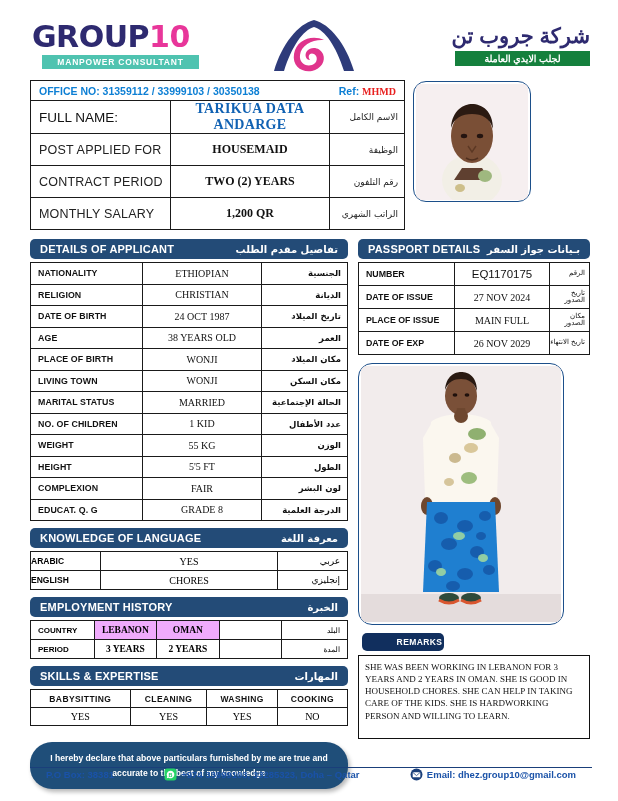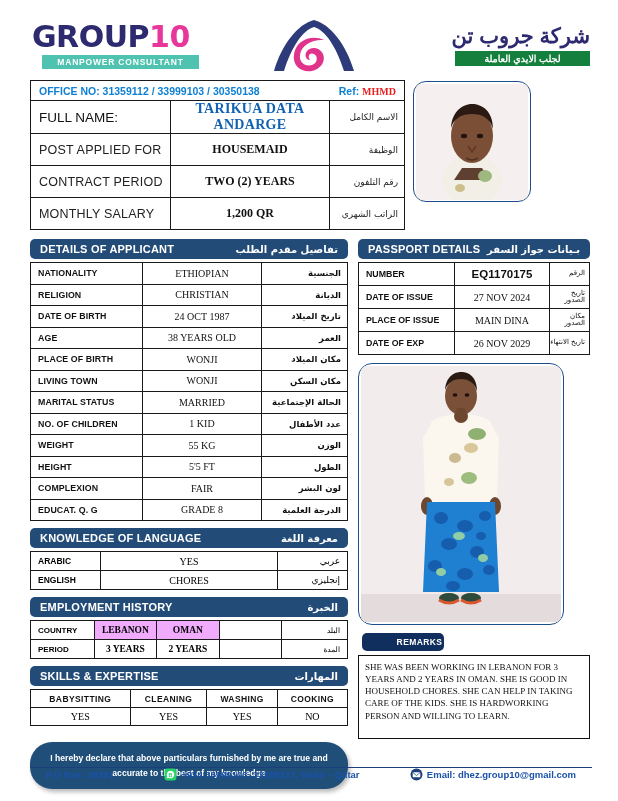--- a/index.html
+++ b/index.html
@@ -94,35 +94,35 @@
   .dtl .k { width: 112px; padding-left: 7px; font-size: 8.8px; font-weight: bold; color: #111; letter-spacing: 0.1px; }
   .dtl .v { text-align: center; font-family: "Liberation Serif", serif; font-size: 10px; color: #111; }
   .dtl .a { width: 86px; text-align: right; padding-right: 6px; direction: rtl;
             font-family: "DejaVu Sans", sans-serif; font-size: 8.5px; font-weight: bold; color: #111; }
 
   
   .pp { width: 100%; border-collapse: collapse; border: 1.3px solid #1a1a1a; }
   .pp td { border: 1px solid #1a1a1a; height: 23px; }
   .pp .k { width: 96px; padding-left: 7px; font-size: 8.8px; font-weight: bold; color: #111; }
   .pp .v { text-align: center; font-family: "Liberation Serif", serif; font-size: 10px; color: #111; }
-  .pp .v.big { font-family: "Liberation Sans", sans-serif; font-weight: bold; font-size: 11.5px; }
+  .pp .v.big { font-family: "Liberation Sans", sans-serif; font-weight: normal; font-size: 11.5px; }
   .pp .a { width: 40px; text-align: right; padding-right: 4px; direction: rtl;
            font-family: "DejaVu Sans", sans-serif; font-size: 7px; color: #111; line-height: 1.05; }
 
   .photo-full {
     margin-top: 8px; width: 206px; height: 262px;
     border: 1.5px solid #1c4f8a; border-radius: 14px;
     overflow: hidden; background: #fff;
     display: flex; align-items: center; justify-content: center;
   }
 
   
   .lang { width: 100%; border-collapse: collapse; border: 1.3px solid #1a1a1a; }
   .lang td { border: 1px solid #1a1a1a; height: 19px; }
-  .lang .k { width: 70px; padding-left: 7px; font-size: 8.5px; font-weight: bold; }
+  .lang .k { width: 70px; padding-left: 0; font-size: 8.5px; font-weight: bold; }
   .lang .v { text-align: center; font-family: "Liberation Serif", serif; font-size: 10px; }
   .lang .a { width: 70px; text-align: right; padding-right: 7px; direction: rtl;
              font-family: "DejaVu Sans", sans-serif; font-size: 9px; }
 
   
   .emp { width: 100%; border-collapse: collapse; border: 1.3px solid #1a1a1a; }
   .emp td { border: 1px solid #1a1a1a; height: 19px; }
   .emp .k { width: 58px; padding-left: 7px; font-size: 8px; font-weight: bold; }
   .emp .v { text-align: center; font-family: "Liberation Serif", serif; font-weight: bold; font-size: 9.5px; width: 57px; }
   .emp .hl { background: #f0abfc; }
@@ -389,21 +389,21 @@
               <td class="v big">EQ1170175</td>
               <td class="a">الرقم</td>
             </tr>
         <tr>
               <td class="k">DATE OF ISSUE</td>
               <td class="v">27 NOV 2024</td>
               <td class="a">تاريخ الصدور</td>
             </tr>
         <tr>
               <td class="k">PLACE OF ISSUE</td>
-              <td class="v">MAIN DINA</td>
+              <td class="v">MAIN FULL</td>
               <td class="a">مكان الصدور</td>
             </tr>
         <tr>
               <td class="k">DATE OF EXP</td>
               <td class="v">26 NOV 2029</td>
               <td class="a">تاريخ الانتهاء</td>
             </tr>
       </tbody>
         </table>
 

